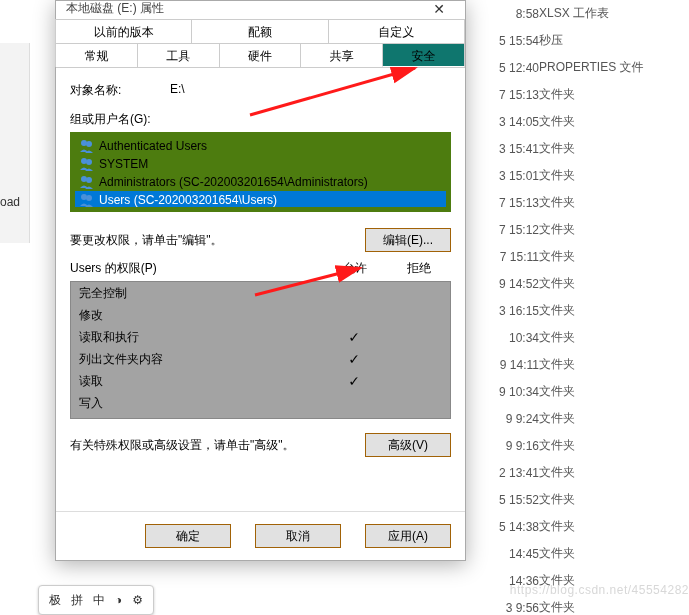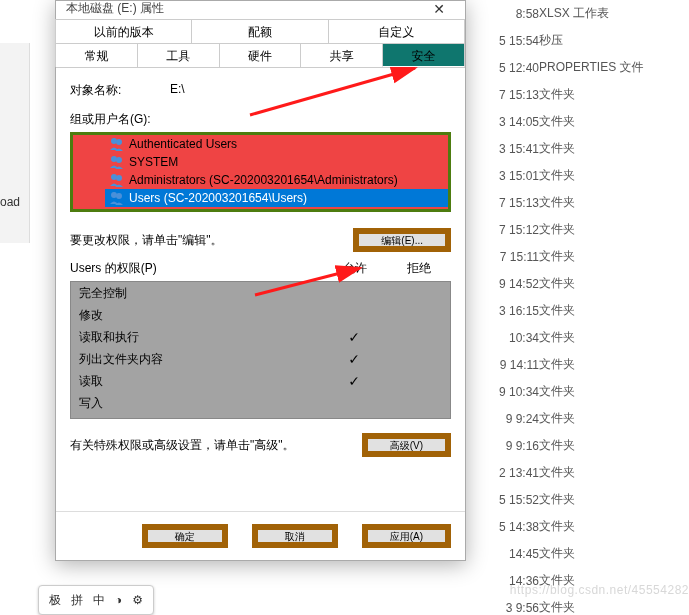--- a/index.html
+++ b/index.html
@@ -13,27 +13,27 @@
 .titlebar .spacer { flex: 1; }
 .closebtn { width: 40px; text-align: center; font-size: 14px; color: #333; cursor: pointer; }
 .tabs { display: flex; flex-wrap: wrap; border-bottom: 1px solid #ccc; background: #fff; }
 .tab { height: 24px; line-height: 24px; padding: 0 12px; text-align: center; border: 1px solid #ccc; border-bottom: none; margin-left: -1px; background: #fff; cursor: pointer; }
 .tabrow { display: flex; width: 100%; }
 .tabrow .tab { flex: 1; }
 .tab.active { background: #0f766e; position: relative; z-index: 2; border-bottom: 1px solid #fff; margin-bottom: -1px; }
 .panel { padding: 10px 14px 14px; }
 .lbl-row { display: flex; margin: 4px 0 12px; }
 .lbl-row .k { width: 100px; }
-.userlist { border: 3px solid #4d7c0f; height: 80px; overflow-y: auto; background: #ef4444; padding-left: 32px; }
+.userlist { border: 5px solid #4d7c0f; height: 80px; overflow-y: auto; background: #4d7c0f; }
 .urow { display: flex; align-items: center; height: 18px; padding: 0 4px; gap: 4px; cursor: pointer; }
 .urow.selected { background: #0078d7; color: #fff; }
 .usericon { width: 16px; height: 16px; display: flex; }
 .editrow { display: flex; align-items: center; margin: 16px 0 8px; }
 .editrow .txt { flex: 1; }
-.btn { min-width: 86px; height: 24px; border: 6px solid #a16207; background: #e1e1e1; cursor: pointer; font-size: 10px; padding: 0 22px; }
+.btn { min-width: 86px; height: 24px; border: 1px solid #a16207; background: #e1e1e1; cursor: pointer; font-size: 12px; padding: 0 10px; }
 .permhead { display: flex; }
 .permhead .p1 { flex: 1; }
 .permhead .p2, .permhead .p3 { width: 64px; text-align: center; }
 .permbox { border: 1px solid #888; height: 138px; overflow-y: scroll; background: #a3a3a3; margin-top: 4px; }
 .prow { display: flex; align-items: center; height: 22px; padding-left: 8px; }
 .prow .pname { flex: 1; }
 .prow .pc { width: 64px; text-align: center; font-size: 14px; }
 .advrow { display: flex; align-items: center; margin-top: 14px; }
 .advrow .txt { flex: 1; }
 .dlg-btns { display: flex; justify-content: flex-end; gap: 24px; padding: 12px 14px; border-top: 1px solid #ddd; }

